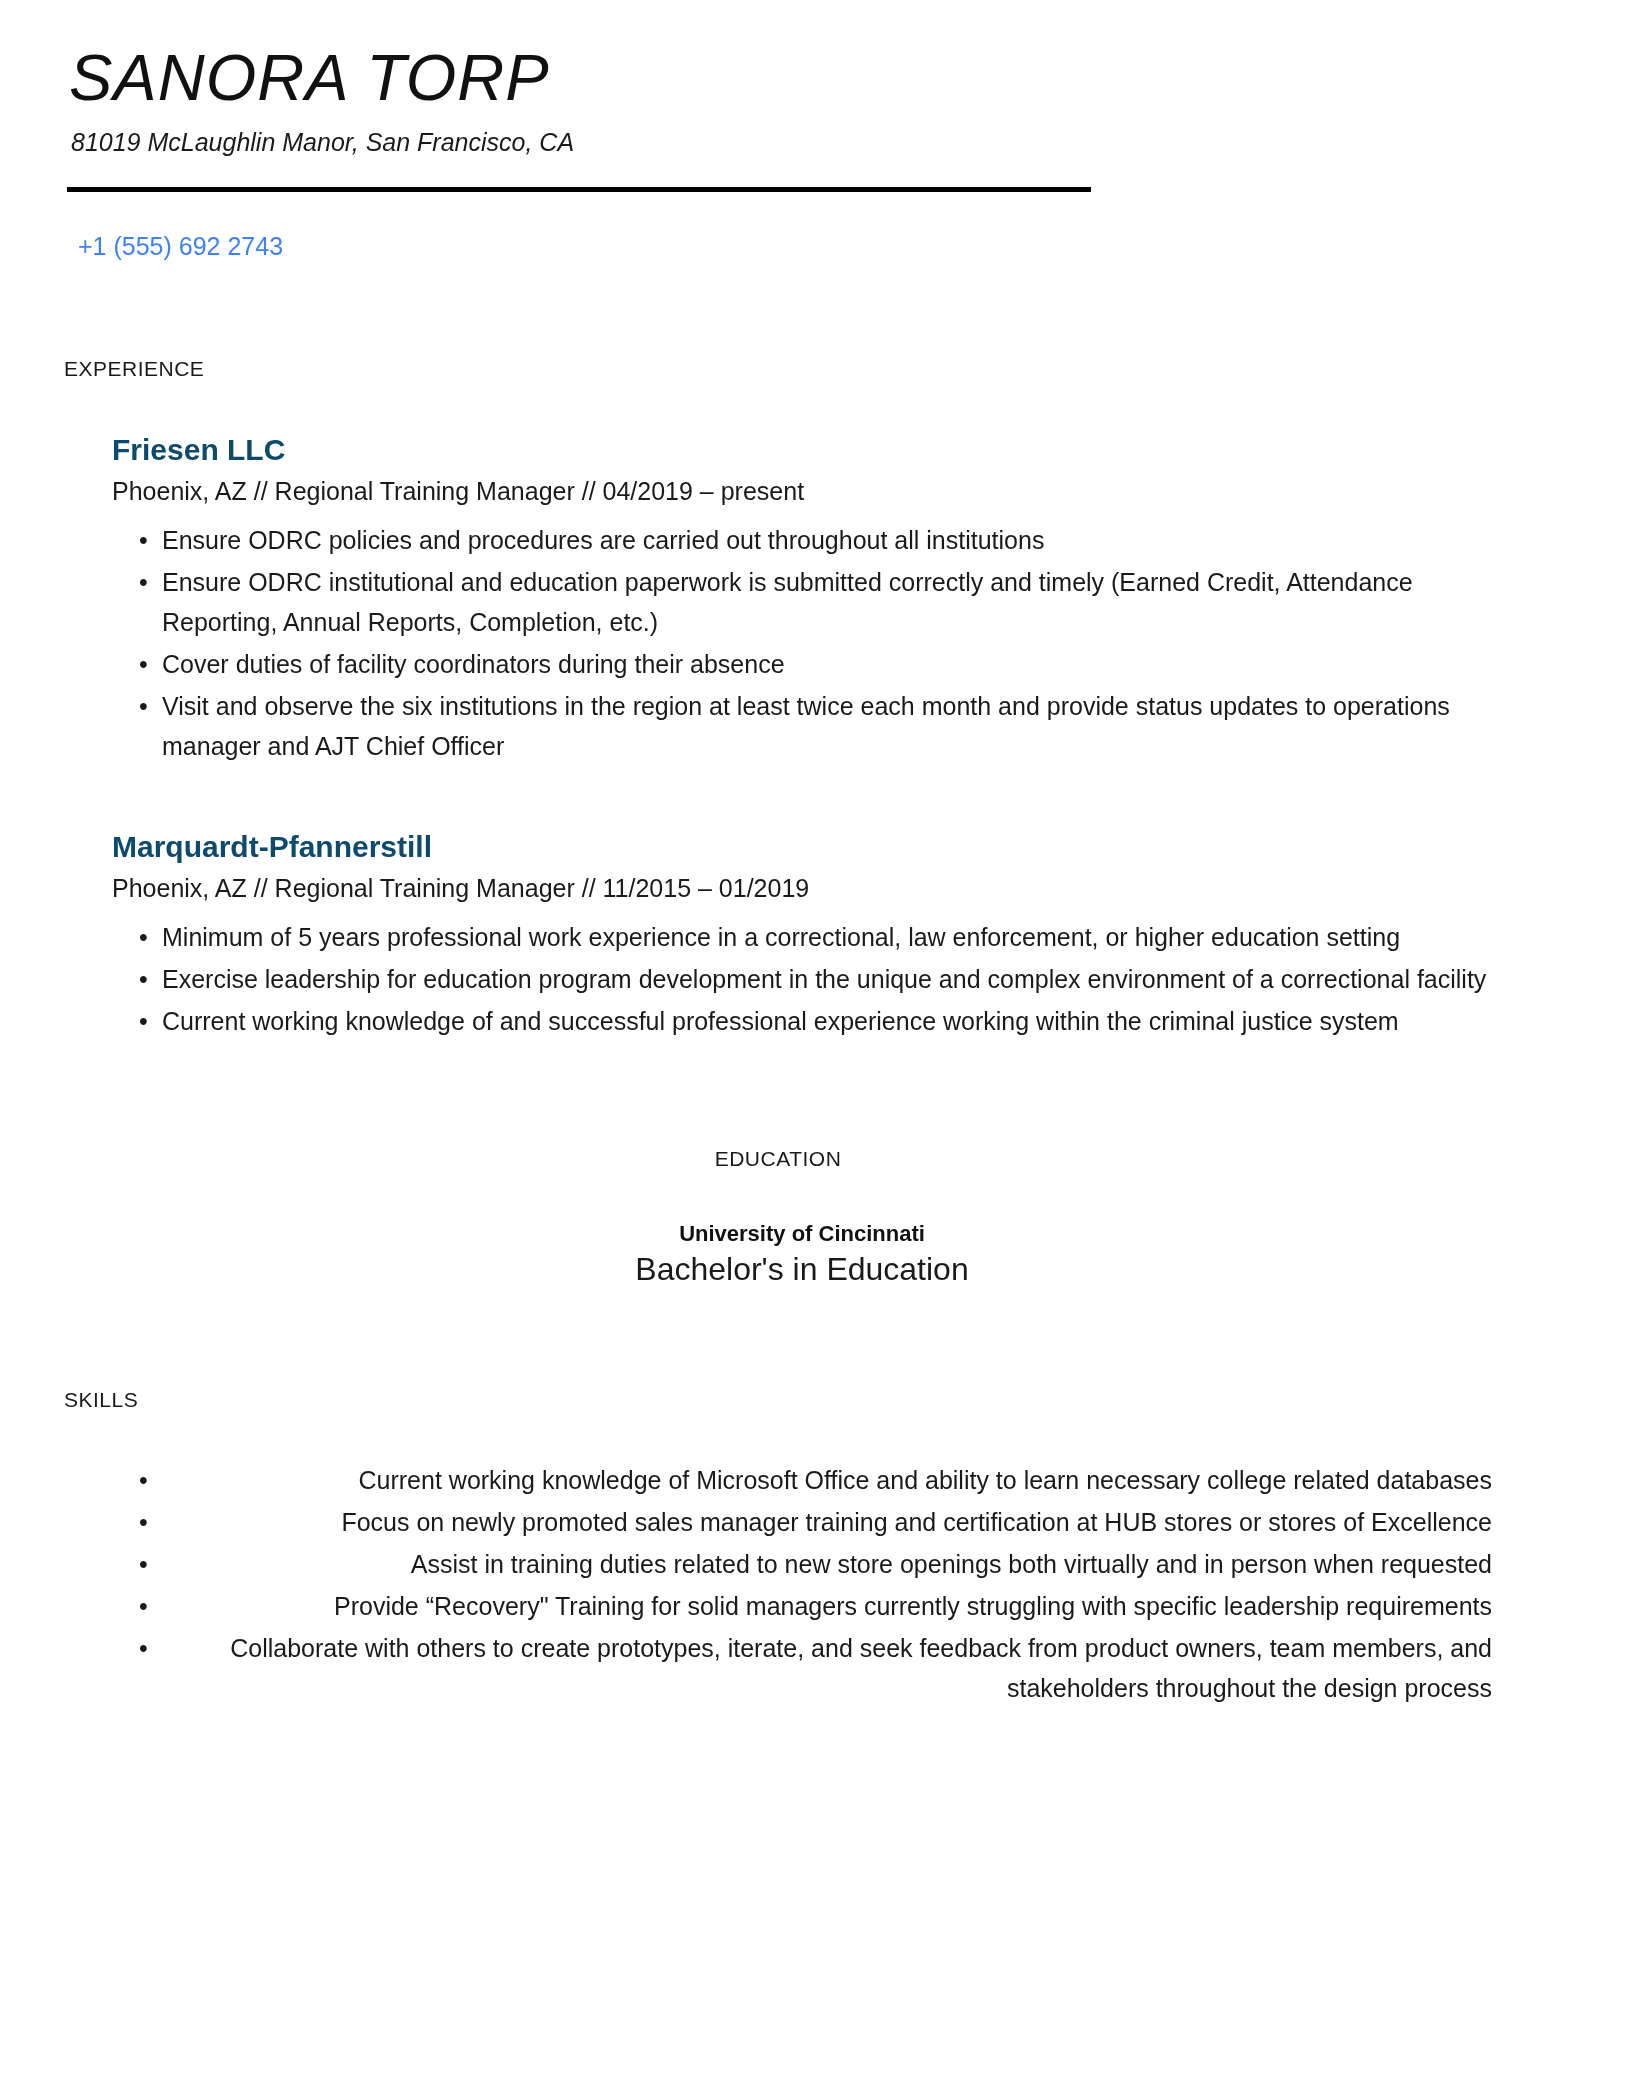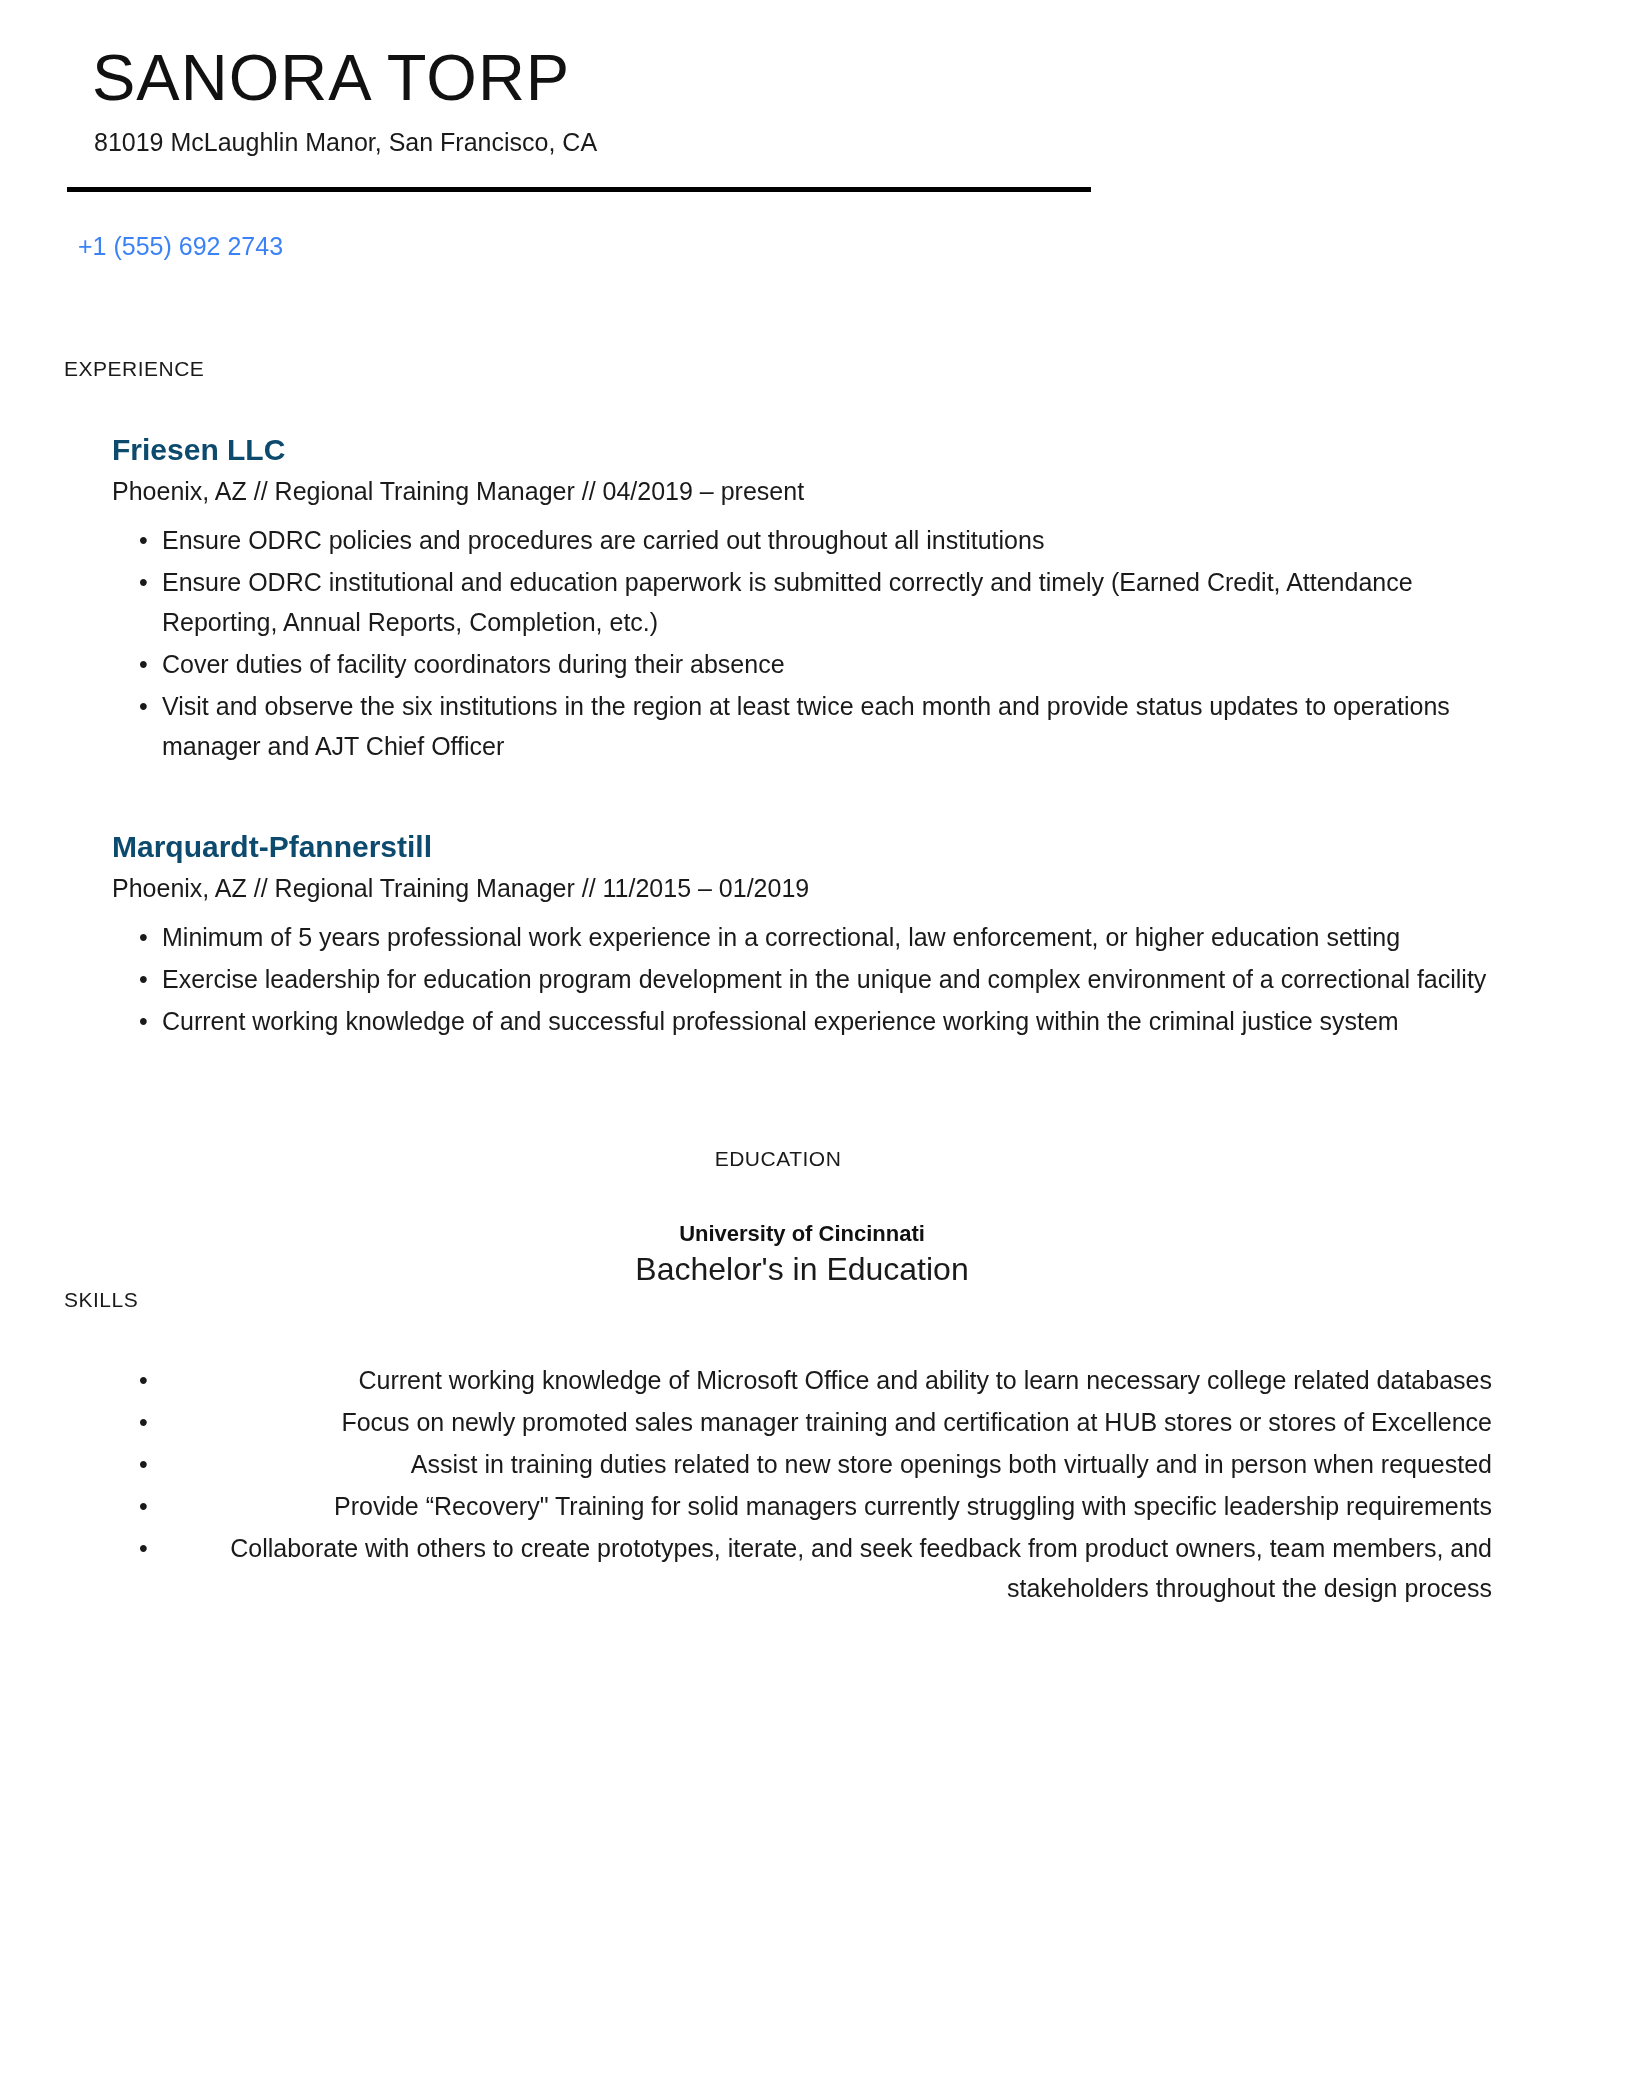--- a/index.html
+++ b/index.html
@@ -14,21 +14,21 @@
     position: relative;
     width: 1632px;
     height: 2098px;
     margin: 0 auto;
     background: #ffffff;
     padding: 42px 140px 60px 64px;
     overflow: hidden;
   }
 
   
-  .header { margin-left: 28px; }
+  .header { margin-left: 5px; font-style: italic; }
   .candidate-name {
     margin: 0;
     font-size: 65px;
     font-weight: 400;
     letter-spacing: 1px;
     line-height: 1.1;
     color: #111111;
   }
   .candidate-address {
     margin: 14px 0 0 2px;
@@ -60,21 +60,21 @@
   
   .section-title {
     margin: 0;
     font-size: 21px;
     font-weight: 400;
     letter-spacing: 0.5px;
     color: #1a1a1a;
   }
   .experience { margin-top: 96px; }
   .education  { margin-top: 106px; text-align: center; }
-  .skills     { }
+  .skills     { margin-top: 100px; }
 
   
   .job { margin: 52px 0 0 48px; }
   .job + .job { margin-top: 64px; }
   .job-company {
     margin: 0;
     font-size: 30px;
     font-weight: 700;
     color: #0c4a6e;
   }

